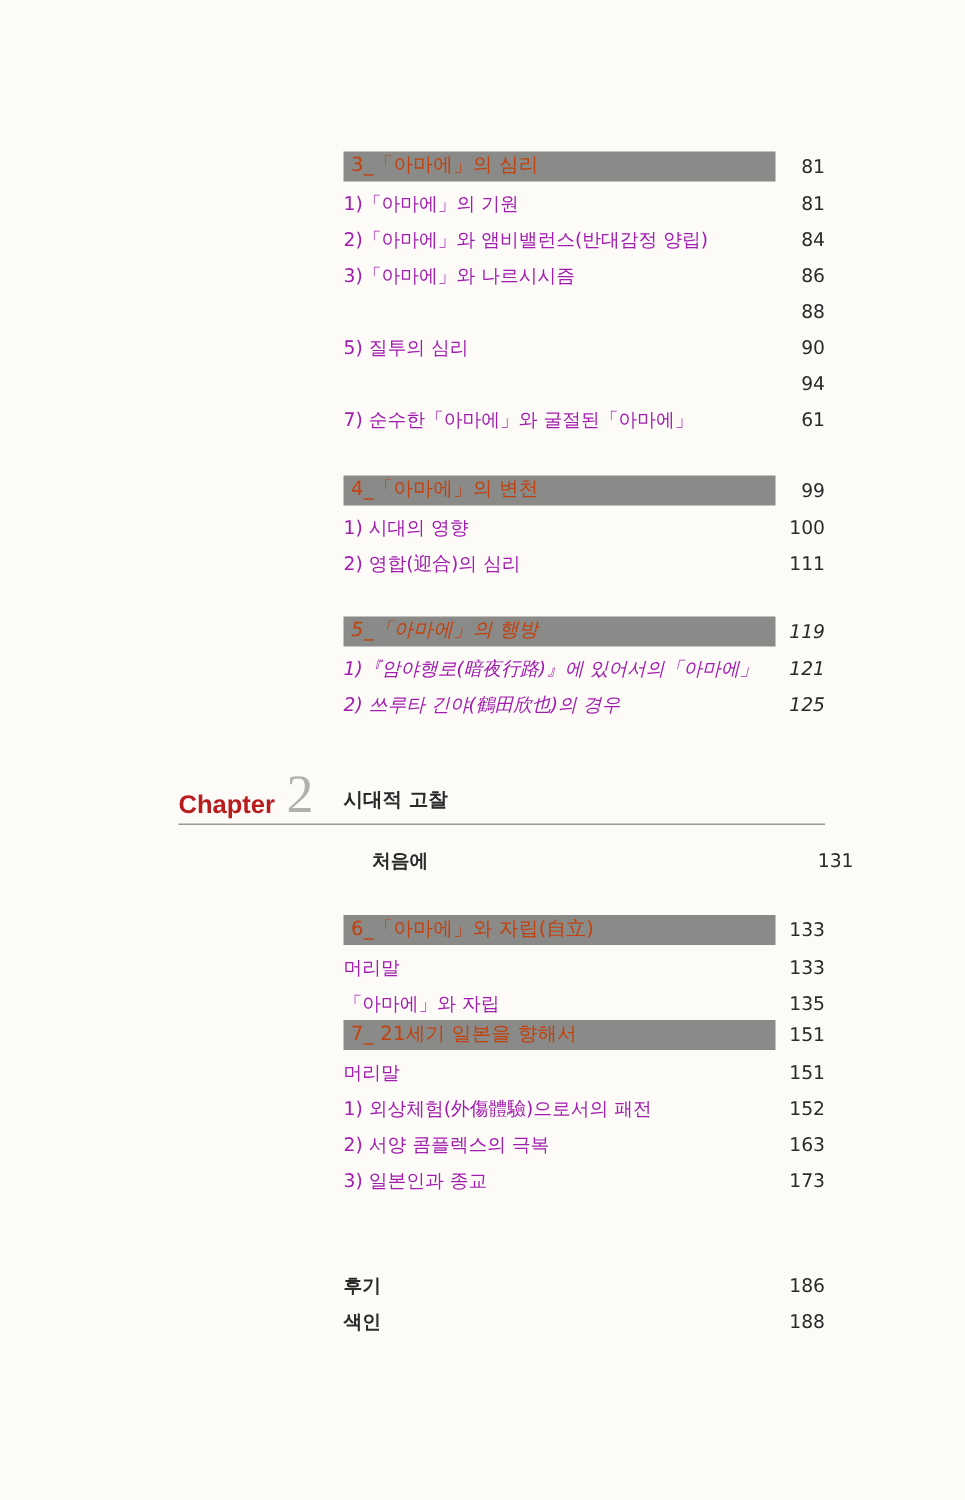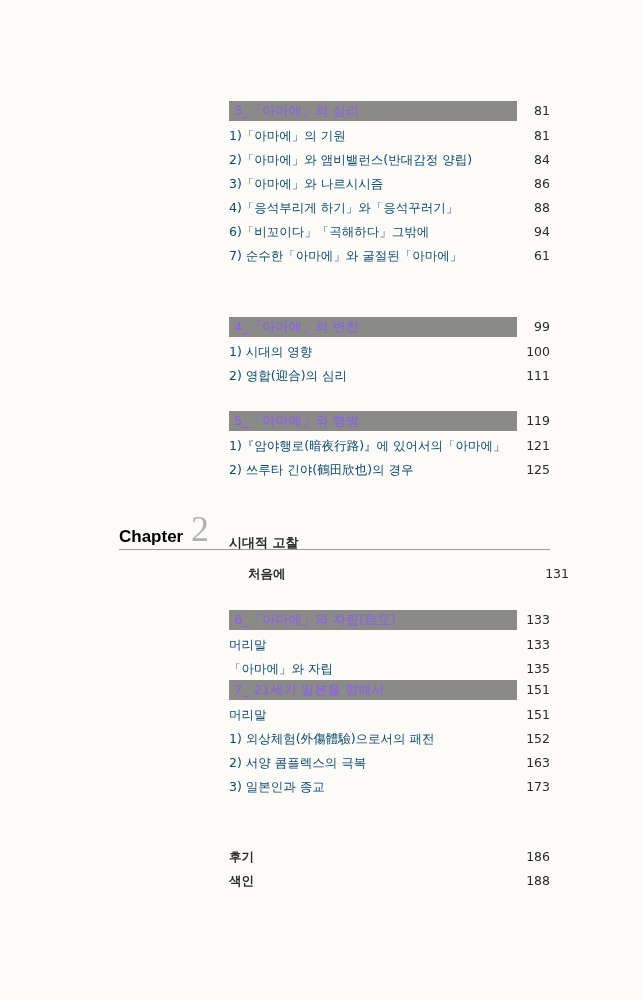--- a/index.html
+++ b/index.html
@@ -32,21 +32,21 @@
       width: 288px;
       height: 20px;
       background: #8a8a88;
     }
     .section-title {
       position: absolute;
       left: 5px;
       top: 1px;
       font-size: 13px;
       line-height: 18px;
-      color: #8b5cf6;
+      color: #c2410c;
       letter-spacing: 0.2px;
       white-space: nowrap;
     }
     .section-page {
       position: absolute;
       right: 0;
       top: 1px;
       font-size: 12.5px;
       line-height: 18px;
       color: #2a2a2a;
@@ -54,74 +54,74 @@
     .entry {
       position: relative;
       height: 24px;
     }
     .entry-title {
       position: absolute;
       left: 0;
       top: 2px;
       font-size: 12.5px;
       line-height: 18px;
-      color: #0c4a6e;
+      color: #a21caf;
       white-space: nowrap;
     }
     .entry-page {
       position: absolute;
       right: 0;
       top: 2px;
       font-size: 12.5px;
       line-height: 18px;
       color: #2a2a2a;
     }
     .entry.bold .entry-title {
       font-weight: bold;
       color: #2a2a2a;
     }
 
     #block-3 { top: 101px; }
     #block-4 { top: 317px; }
-    #block-5 { top: 411px; }
+    #block-5 { top: 411px; font-style: italic; }
     #block-6 { top: 610px; }
     #block-7 { top: 680px; }
     #block-intro { top: 563px; margin-left: 19px; }
     #block-end { top: 846px; }
 
     .chapter {
       position: absolute;
       left: 119px;
       top: 513px;
       width: 431px;
       height: 38px;
     }
     .chapter-label {
       position: absolute;
       left: 0;
       top: 14px;
       font-family: "Liberation Sans", sans-serif;
       font-weight: bold;
       font-size: 17px;
-      color: #000000;
+      color: #b91c1c;
       text-align: center;
     }
     .chapter-num {
       position: absolute;
       left: 72px;
       top: -4px;
       font-family: "Liberation Serif", serif;
       font-size: 36px;
       color: #b0b0ae;
       line-height: 40px;
     }
     .chapter-title {
       position: absolute;
       left: 110px;
-      top: 21px;
+      top: 11px;
       font-size: 13px;
       font-weight: bold;
       color: #2a2a2a;
     }
     .chapter-rule {
       position: absolute;
       left: 0;
       top: 36px;
       width: 431px;
       height: 1px;
@@ -143,25 +143,27 @@
   </div>
   <div class="entry">
     <span class="entry-title">2)「아마에」와 앰비밸런스(반대감정 양립)</span>
     <span class="entry-page">84</span>
   </div>
   <div class="entry">
     <span class="entry-title">3)「아마에」와 나르시시즘</span>
     <span class="entry-page">86</span>
   </div>
   <div class="entry">
-    <span class="entry-title">4)「응석부리게 하기」와「응석꾸러기」</span>
     <span class="entry-page">88</span>
   </div>
   <div class="entry">
-    <span class="entry-title">6)「비꼬이다」「곡해하다」그밖에</span>
+    <span class="entry-title">5) 질투의 심리</span>
+    <span class="entry-page">90</span>
+  </div>
+  <div class="entry">
     <span class="entry-page">94</span>
   </div>
   <div class="entry">
     <span class="entry-title">7) 순수한「아마에」와 굴절된「아마에」</span>
     <span class="entry-page">61</span>
   </div>
 </div>
 
 <div class="toc" id="block-4">
   <div class="section-header">

